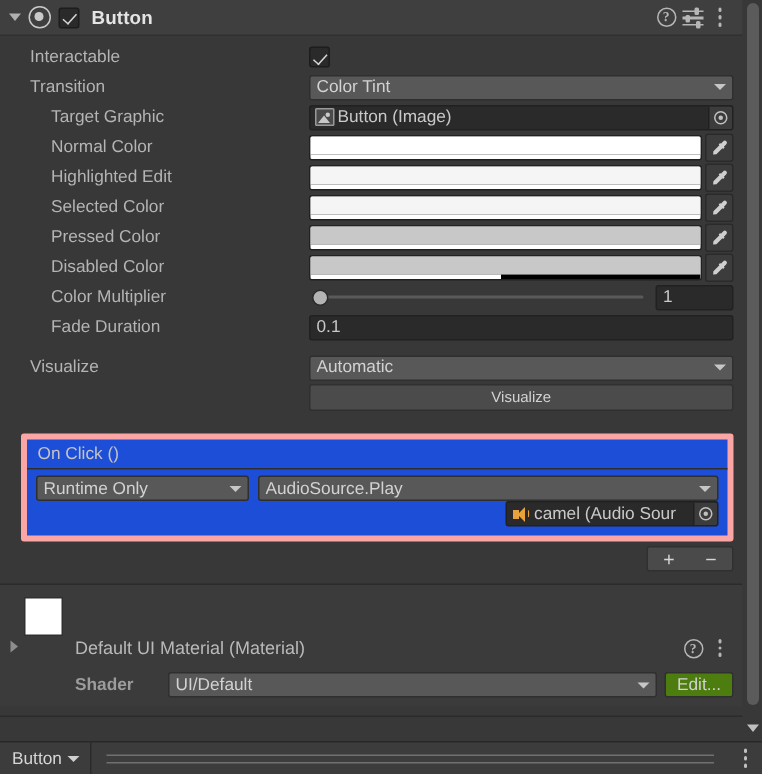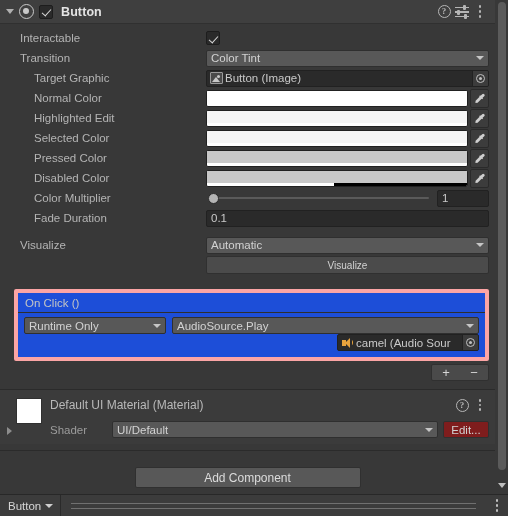--- a/index.html
+++ b/index.html
@@ -240,27 +240,27 @@
     display: flex; align-items: center; justify-content: center;
   }
   .mat-fold i {
     width: 0; height: 0; border-left: 5px solid #8d8d8d;
     border-top: 4.5px solid transparent; border-bottom: 4.5px solid transparent;
   }
   .mat-swatch {
     width: 26px; height: 26px; background: #ffffff; margin: 2px 8px 0 16px; flex: none;
     border: 1px solid #303030;
   }
-  .mat-right { flex: 1; }
+  .mat-right { flex: 1; margin-top: 27px; }
   .mat-title-row { display: flex; align-items: center; height: 18px; }
   .mat-title { flex: 1; color: #b9b9b9; font-size: 12px; }
   .mat-shader-row { display: flex; align-items: center; margin-top: 7px; }
-  .mat-shader-lbl { width: 62px; flex: none; color: #9c9c9c; font-size: 11.5px; }
+  .mat-shader-lbl { width: 62px; flex: none; color: #9c9c9c; font-size: 11.5px; font-weight: bold; }
   .edit-btn {
-    width: 46px; flex: none; height: 17px; background: #7f1d1d;
+    width: 46px; flex: none; height: 17px; background: #4d7c0f;
     border: 1px solid #303030; border-radius: 2px; margin-left: 5px;
     color: #d2d2d2; font-size: 11.5px; display: flex; align-items: center; justify-content: center;
   }
 
   
   .addwrap { display: flex; justify-content: center; padding-top: 16px; }
   .add-btn {
     width: 226px; height: 21px; background: #585858; border: 1px solid #303030;
     border-radius: 2px; color: #dcdcdc; font-size: 12px;
     display: flex; align-items: center; justify-content: center;

